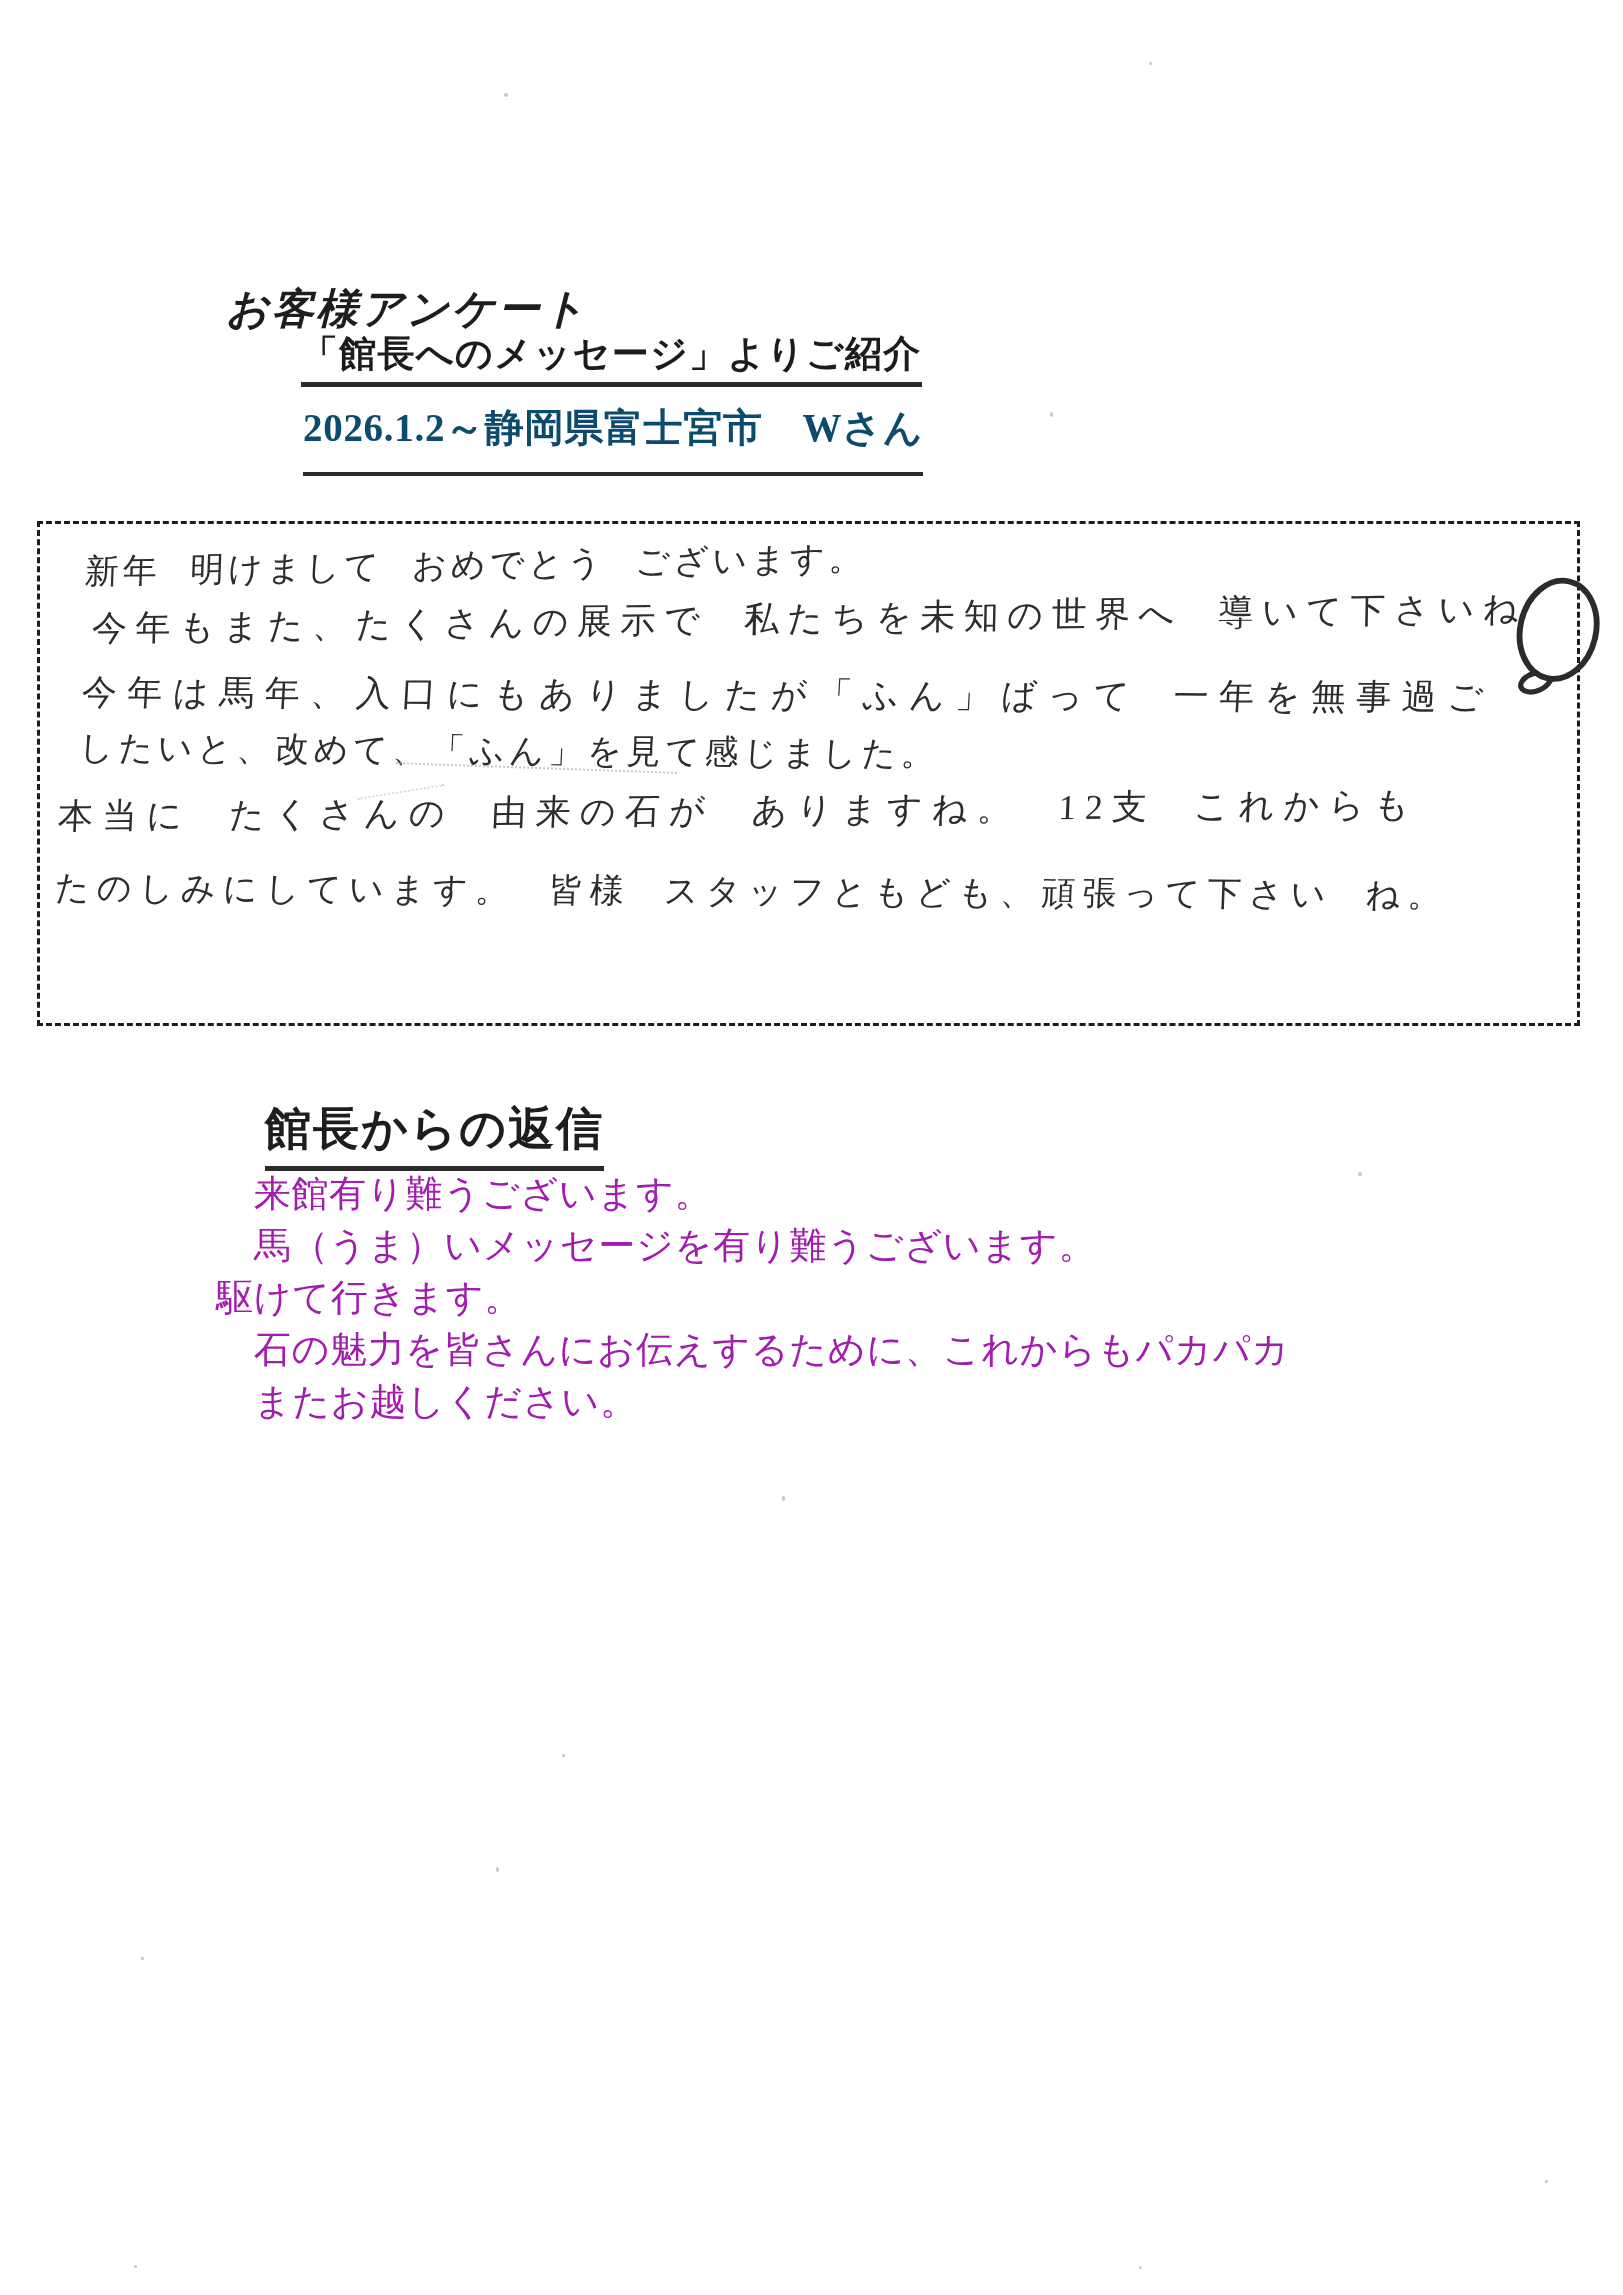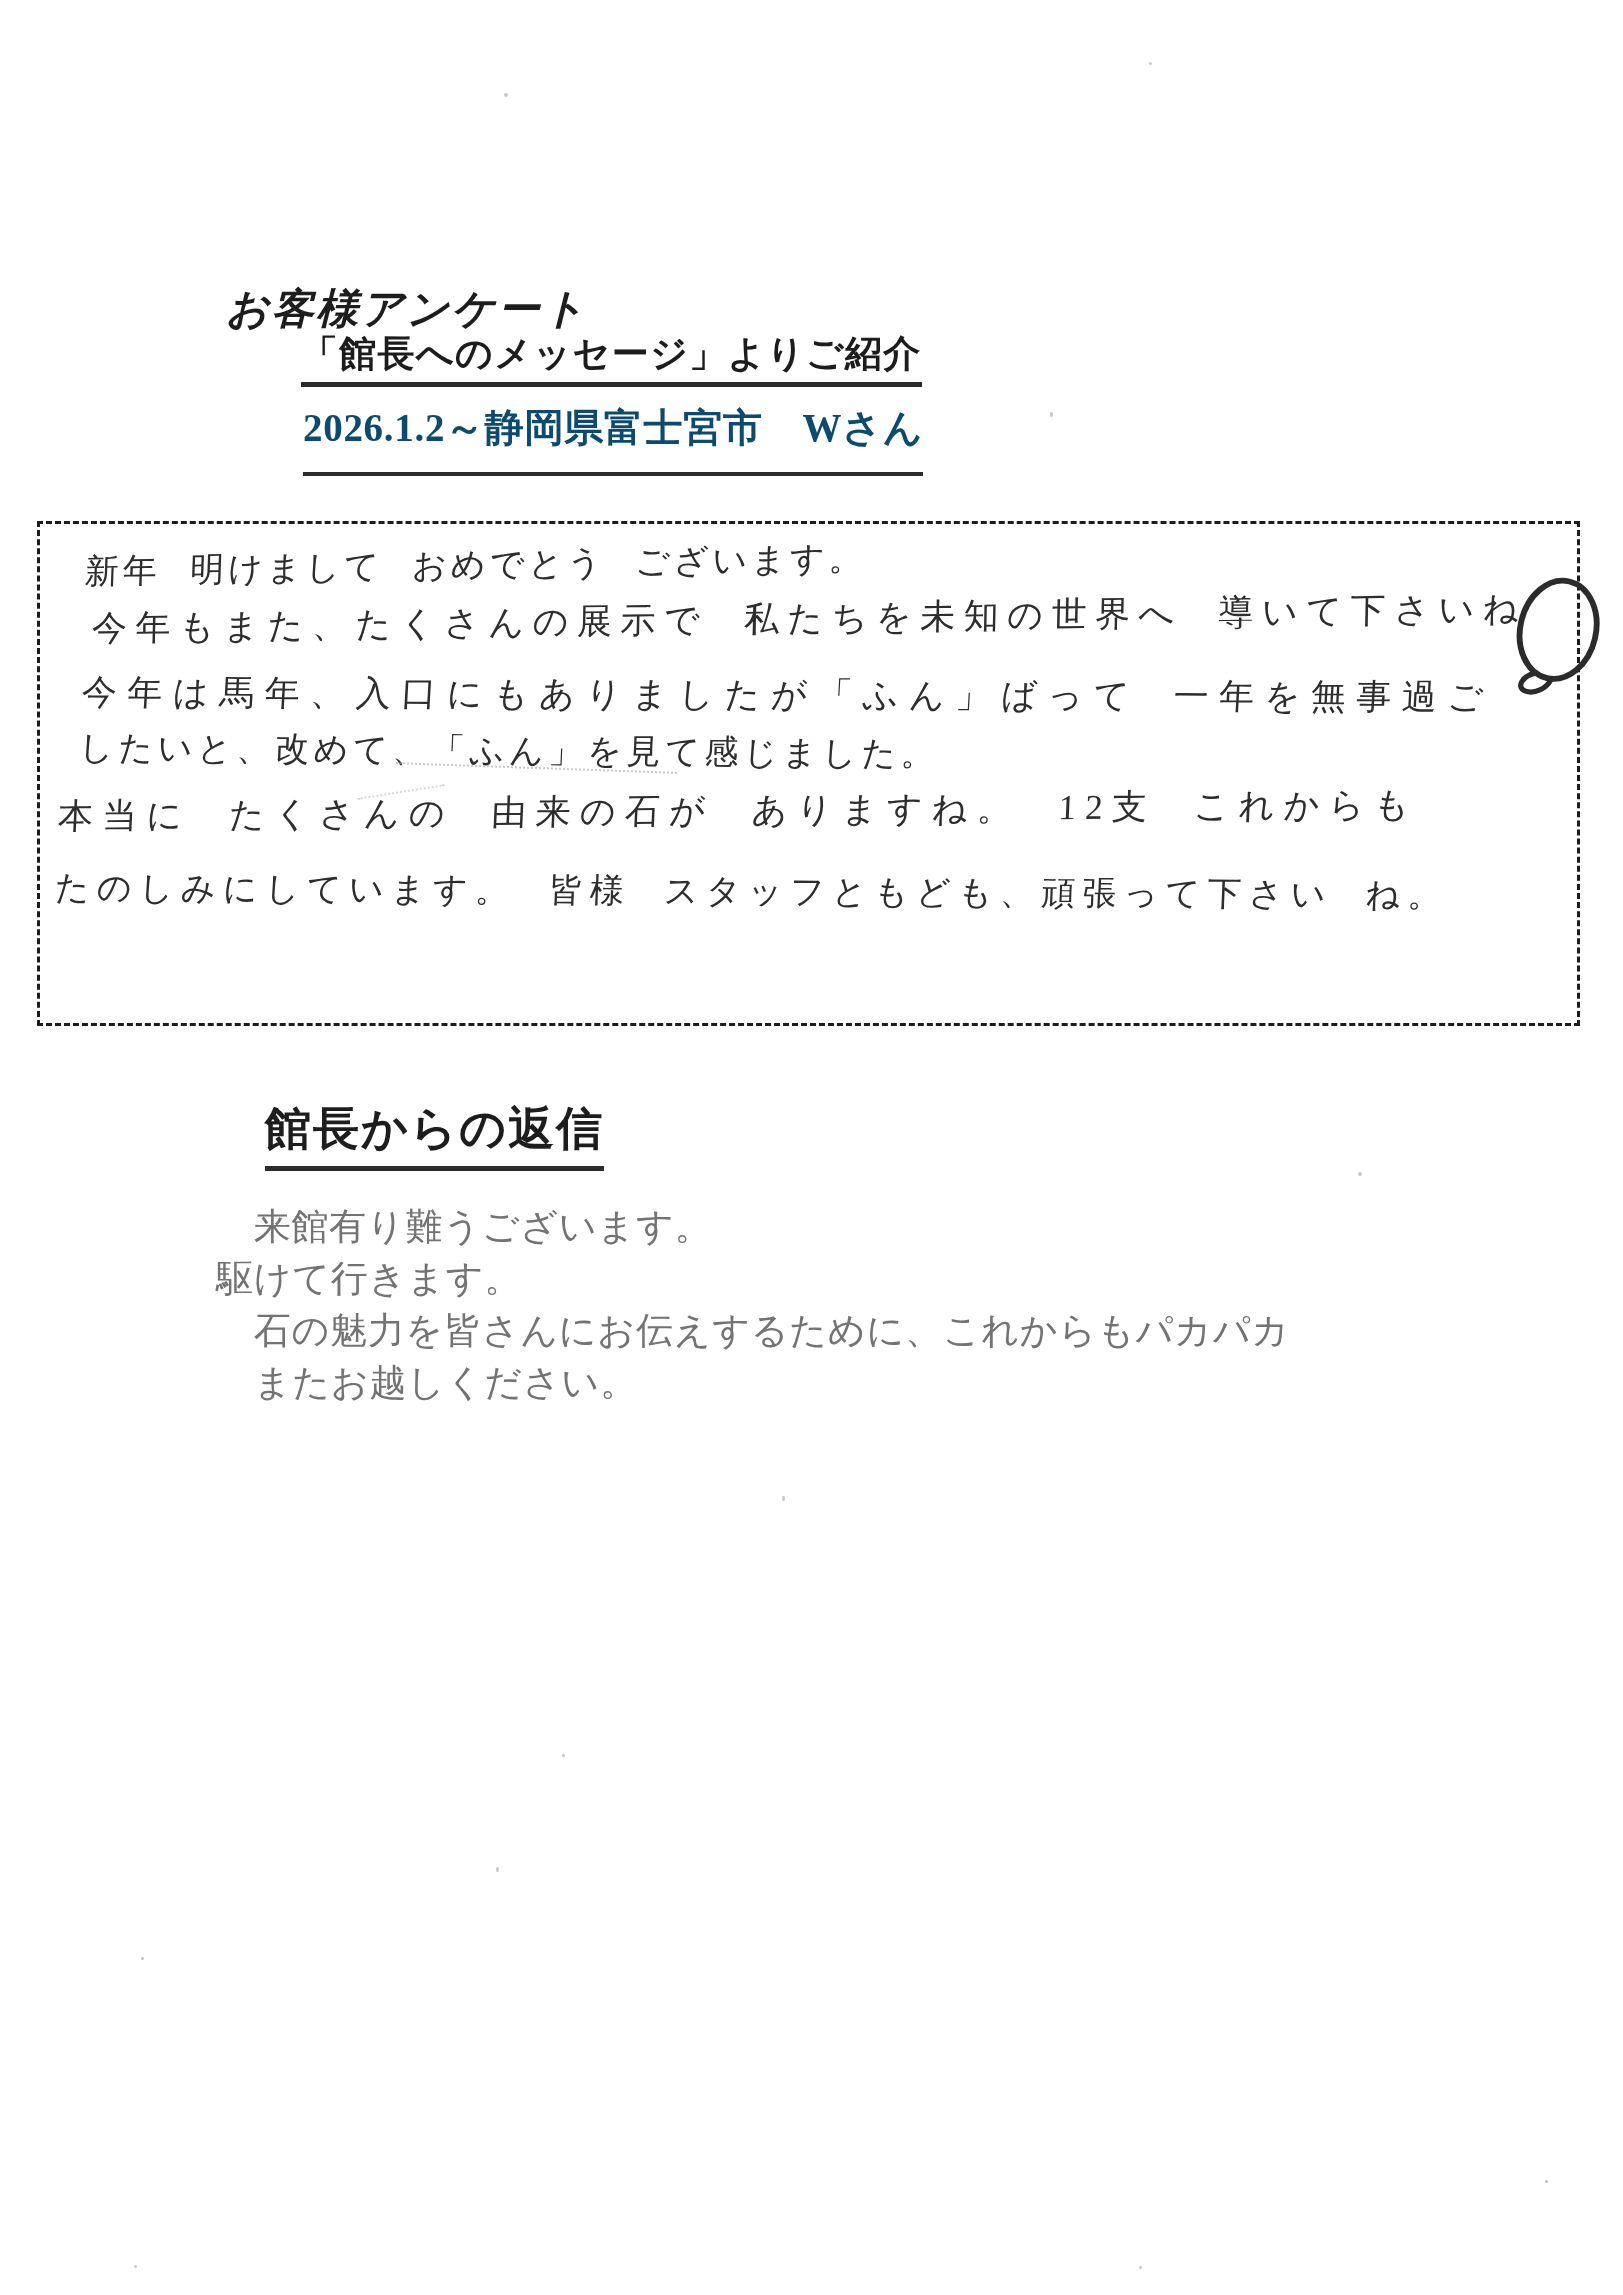--- a/index.html
+++ b/index.html
@@ -62,23 +62,23 @@
     transform:rotate(-9deg);
   }
   
   .reply-heading{
     position:absolute;left:265px;top:1098px;
     font-size:46px;font-weight:600;letter-spacing:2px;
     padding-bottom:6px;border-bottom:5.2px solid #2b2b2b;
     white-space:pre;color:#1d1d1d;
   }
   .reply-body{
-    position:absolute;left:216px;top:1201px;width:1283px;
+    position:absolute;left:216px;top:1168px;width:1283px;
     font-size:37px;line-height:52px;letter-spacing:0.7px;
-    color:#737373;
+    color:#a21caf;
   }
   .reply-line{white-space:pre-wrap;}
   
   .speck{
     position:absolute;display:block;border-radius:50%;
     background:#8f8f8f;opacity:.5;
   }
 </style>
 </head>
 <body>
@@ -101,20 +101,21 @@
     <ellipse cx="90" cy="84" rx="58" ry="76" fill="none" stroke="#2b2b2b" stroke-width="9" transform="rotate(13 90 84)"></ellipse>
     <path d="M56 150 c-20 4 -32 22 -16 28 c14 5 32 -5 38 -16" fill="none" stroke="#2b2b2b" stroke-width="8" stroke-linecap="round"></path>
   </svg>
 
   <div class="smudge-a"></div>
   <div class="smudge-b"></div>
 
   <div class="reply-heading">館長からの返信</div>
   <div class="reply-body">
     <div class="reply-line">　来館有り難うございます。</div>
+    <div class="reply-line">　馬（うま）いメッセージを有り難うございます。</div>
     <div class="reply-line">駆けて行きます。</div>
     <div class="reply-line">　石の魅力を皆さんにお伝えするために、これからもパカパカ</div>
     <div class="reply-line">　またお越しください。</div>
   </div>
 
   <i class="speck" style="left:1149px;top:62px;width:3.3px;height:3.3px;"></i>
   <i class="speck" style="left:504px;top:93px;width:3.9px;height:3.9px;"></i>
   <i class="speck" style="left:1050px;top:412px;width:3.3px;height:5.2px;"></i>
   <i class="speck" style="left:1358px;top:1172px;width:3.9px;height:3.9px;"></i>
   <i class="speck" style="left:782px;top:1496px;width:2.6px;height:4.6px;"></i>

